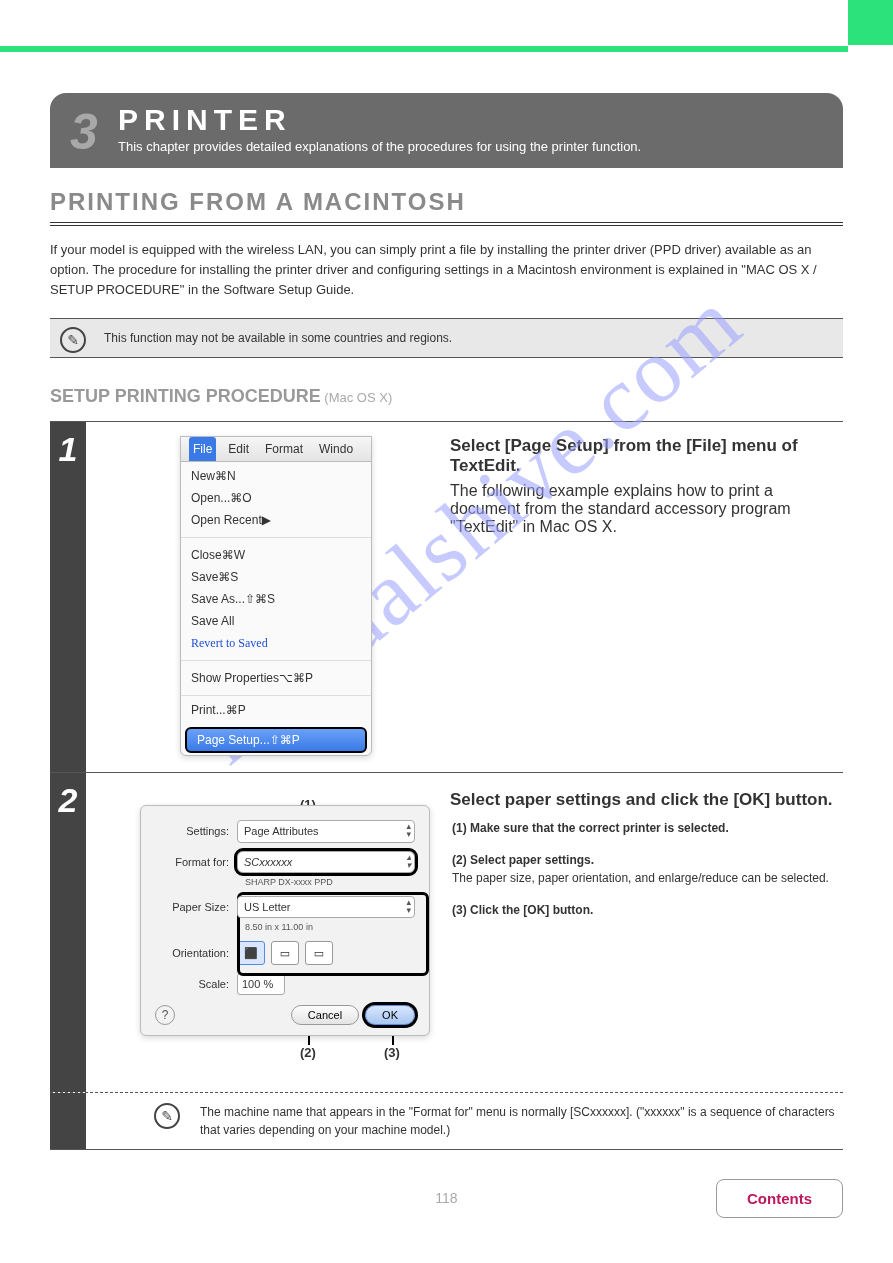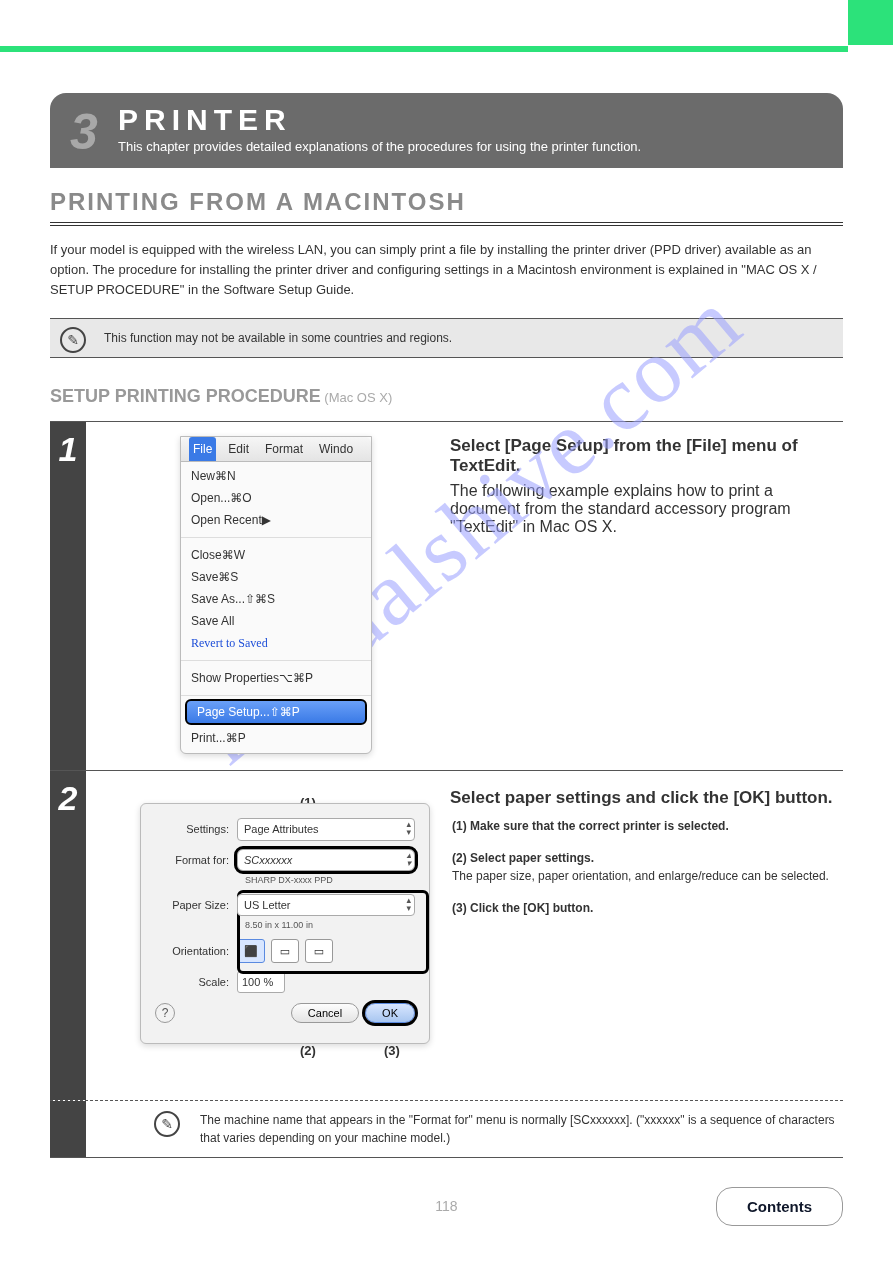--- a/index.html
+++ b/index.html
@@ -138,21 +138,21 @@
   }
 
   .step-right { position: absolute; left: 400px; top: 14px; right: 0; }
 
   
   .dialog {
     width: 290px;
     border: 1px solid #bbb;
     border-radius: 6px;
     background: #f2f2f2;
-    padding: 14px 14px 20px 14px;
+    padding: 14px 14px 10px 14px;
     font-size: 11px;
     margin-left: 0px;
     position: relative;
     z-index: 10;
     box-shadow: 0 2px 6px rgba(0,0,0,0.15);
   }
   .dlg-row { display: flex; align-items: center; margin-bottom: 8px; }
   .dlg-label { width: 82px; text-align: right; padding-right: 8px; color: #333; }
   .dlg-select {
     flex: 1;
@@ -200,23 +200,23 @@
 
   .step2-right { position:absolute; left:400px; top:14px; right:0; font-size:12px; line-height:1.5; }
   .step2-list { margin:0 0 0 2px; padding:0; list-style:none; }
   .step2-list li { margin-bottom:14px; }
   .step2-list li .num { font-weight:bold; }
 
   .contents-btn {
     position: absolute;
     right: 50px; bottom: 28px;
     border: 1px solid #999;
-    border-radius: 16px;
+    border-radius: 8px;
     padding: 10px 30px;
-    color: #0f172a;
+    color: #be185d;
     font-weight: bold;
     font-size: 15px;
     background: #fff;
   }
   .page-num {
     text-align: center;
     color: #aaa;
     font-size: 14px;
     margin-top: 40px;
   }
@@ -310,27 +310,27 @@
             </div>
         </div>
         <div class="menu-sep"></div>
         <div class="menu-group">
           <div class="menu-item">
               <span>Show Properties</span>
               <span>⌥⌘P</span>
             </div>
         </div>
         <div class="menu-sep"></div>
+        <div class="menu-item" style="padding-bottom:6px;">
+            <span>Print...</span>
+            <span>⌘P</span>
+          </div>
         <div class="menu-item menu-highlight">
             <span>Page Setup...</span>
             <span>⇧⌘P</span>
-          </div>
-        <div class="menu-item" style="padding-bottom:6px;">
-            <span>Print...</span>
-            <span>⌘P</span>
           </div>
       </div>
     </div>
 
     <div class="step-right">
       <div class="step-title">Select [Page Setup] from the [File] menu of TextEdit.</div>
       <div>The following example explains how to print a document from the standard accessory program "TextEdit" in Mac OS X.</div>
     </div>
   </div>
 

